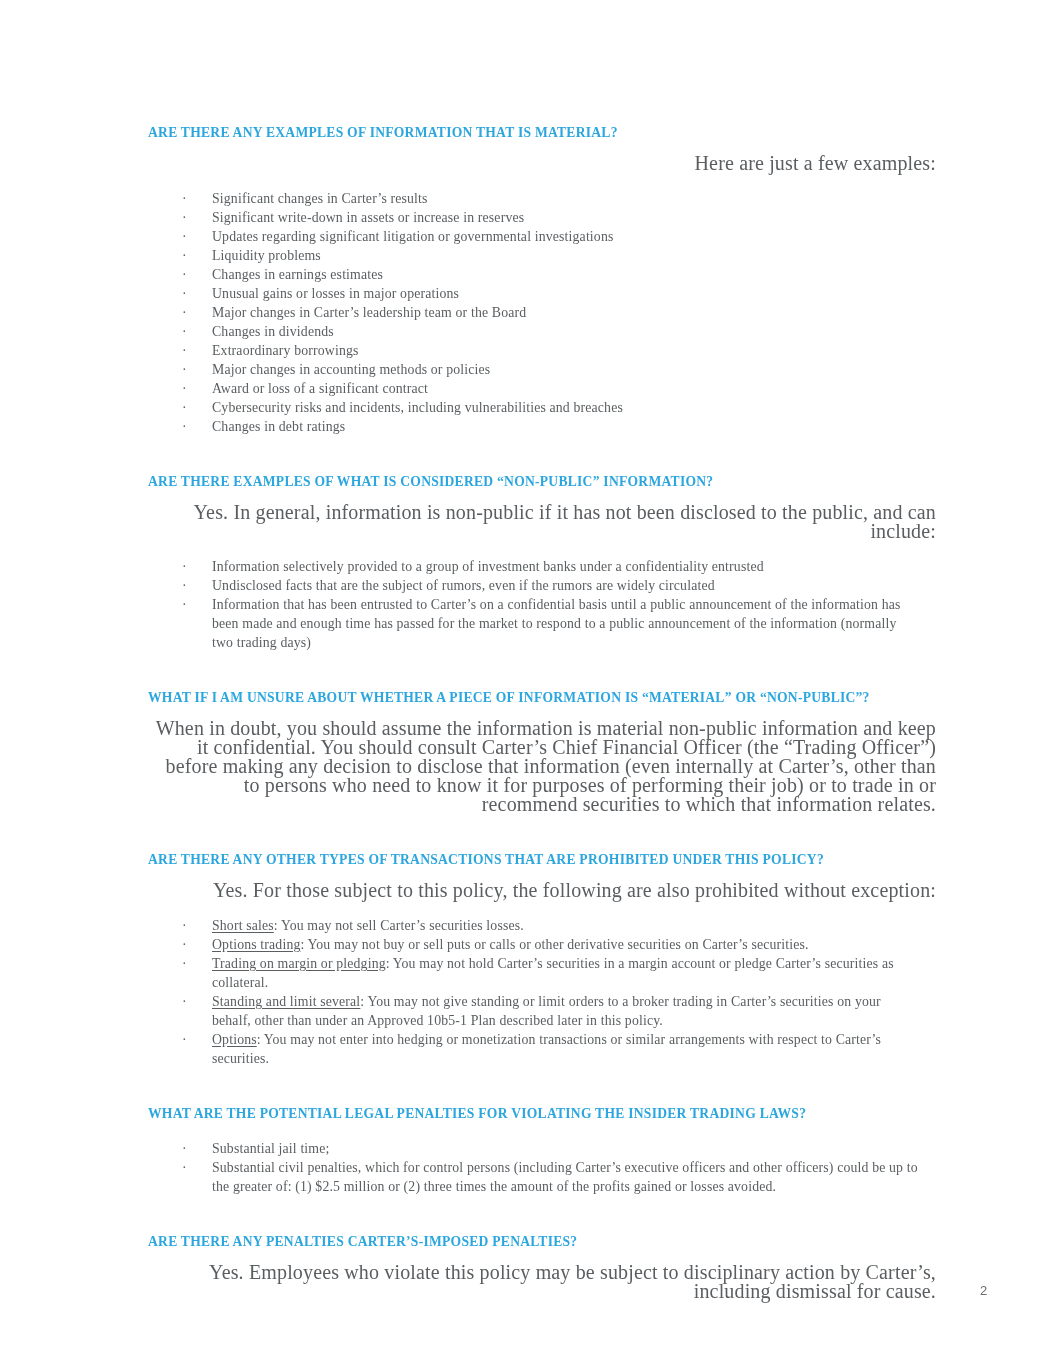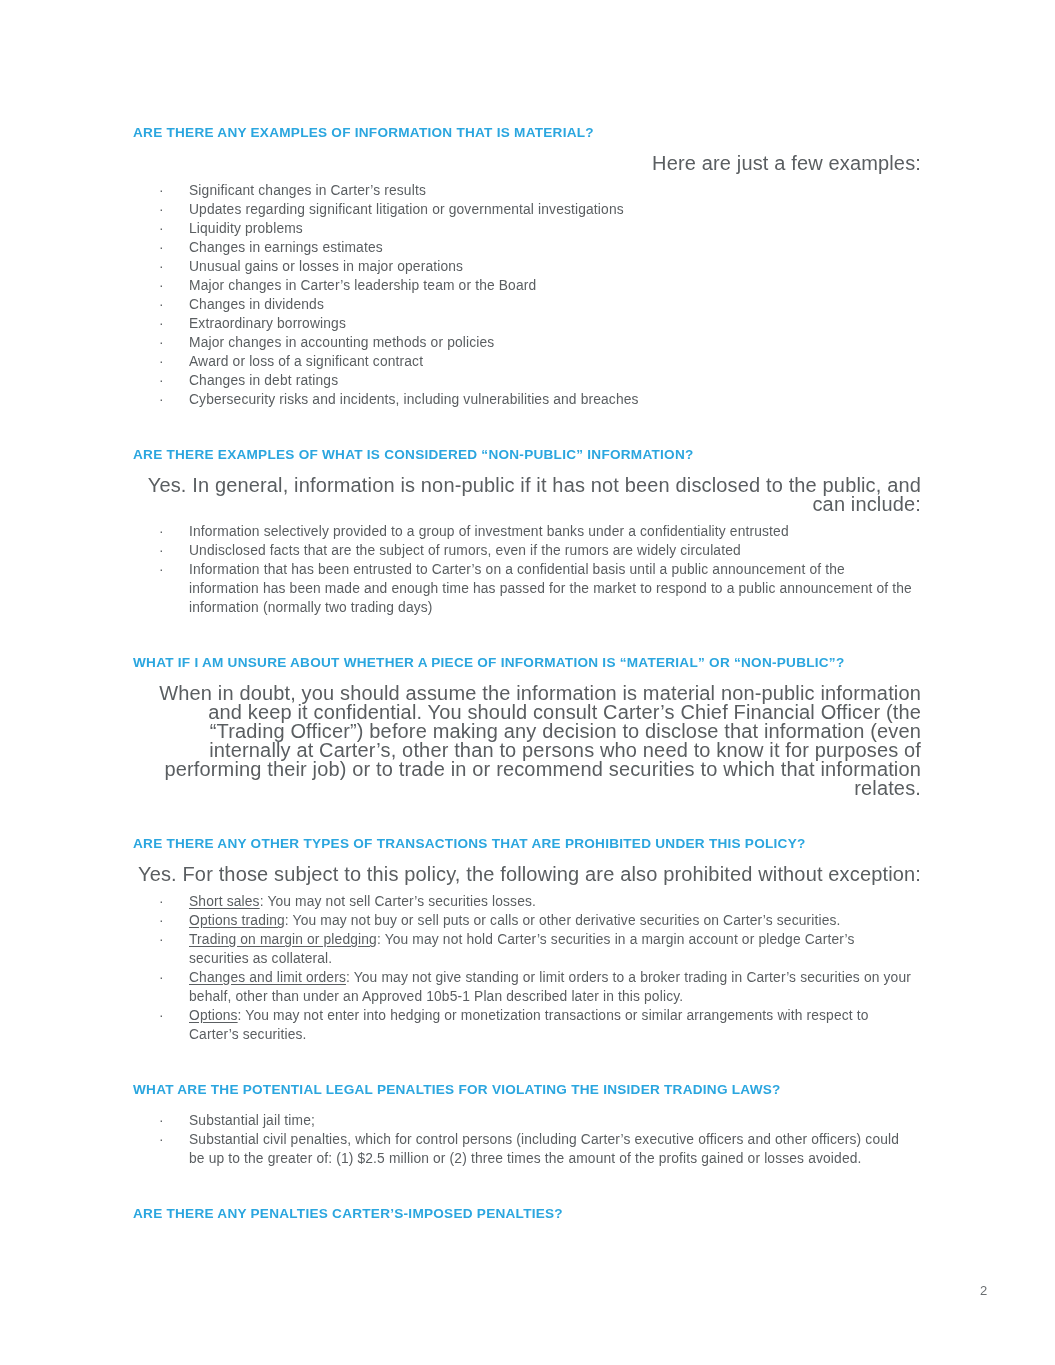--- a/index.html
+++ b/index.html
@@ -8,42 +8,43 @@
     position: relative;
     width: 1055px;
     height: 1365px;
     background: #ffffff;
     font-family: "Liberation Sans", sans-serif;
     color: var(--body-color, #5a5e61);
     overflow: hidden;
   }
   .content {
     position: absolute;
-    left: 133px;
+    left: 148px;
     top: 124px;
     width: 788px;
+    font-family: Liberation Serif, serif;
   }
   .section + .section { margin-top: 37px; }
   .heading {
     font-size: 13.6px;
     font-weight: bold;
     letter-spacing: 0.25px;
     color: var(--heading-color, #2ba6df);
     margin: 0 0 12px 0;
     line-height: 18px;
   }
   .para, .intro {
     font-size: 20px;
     line-height: 19px;
     letter-spacing: 0.15px;
     text-align: right;
   }
   ul.bullets {
     list-style: none;
-    margin: 8px;
+    margin: 16px;
     padding: 0;
   }
   ul.bullets li {
     position: relative;
     padding-left: 48px;
     font-size: 13.8px;
     line-height: 19px;
     letter-spacing: 0.15px;
   }
   ul.bullets li::before {
@@ -67,31 +68,32 @@
 <body>
 
 <div class="page">
   <div class="content">
 
     <section class="section">
       <h2 class="heading">ARE THERE ANY EXAMPLES OF INFORMATION THAT IS MATERIAL?</h2>
       <p class="intro">Here are just a few examples:</p>
       <ul class="bullets">
         <li><span>Significant changes in Carter’s results</span></li>
+        <li><span>Significant write-down in assets or increase in reserves</span></li>
         <li><span>Updates regarding significant litigation or governmental investigations</span></li>
         <li><span>Liquidity problems</span></li>
         <li><span>Changes in earnings estimates</span></li>
         <li><span>Unusual gains or losses in major operations</span></li>
         <li><span>Major changes in Carter’s leadership team or the Board</span></li>
         <li><span>Changes in dividends</span></li>
         <li><span>Extraordinary borrowings</span></li>
         <li><span>Major changes in accounting methods or policies</span></li>
         <li><span>Award or loss of a significant contract</span></li>
+        <li><span>Cybersecurity risks and incidents, including vulnerabilities and breaches</span></li>
         <li><span>Changes in debt ratings</span></li>
-        <li><span>Cybersecurity risks and incidents, including vulnerabilities and breaches</span></li>
       </ul>
     </section>
 
     <section class="section">
       <h2 class="heading">ARE THERE EXAMPLES OF WHAT IS CONSIDERED “NON-PUBLIC” INFORMATION?</h2>
       <p class="intro">Yes. In general, information is non-public if it has not been disclosed to the public, and can include:</p>
       <ul class="bullets">
         <li><span>Information selectively provided to a group of investment banks under a confidentiality entrusted</span></li>
         <li><span>Undisclosed facts that are the subject of rumors, even if the rumors are widely circulated</span></li>
         <li><span>Information that has been entrusted to Carter’s on a confidential basis until a public announcement of the information has been made and enough time has passed for the market to respond to a public announcement of the information (normally two trading days)</span></li>
@@ -103,33 +105,34 @@
       <p class="para">When in doubt, you should assume the information is material non-public information and keep it confidential. You should consult Carter’s Chief Financial Officer (the “Trading Officer”) before making any decision to disclose that information (even internally at Carter’s, other than to persons who need to know it for purposes of performing their job) or to trade in or recommend securities to which that information relates.</p>
     </section>
 
     <section class="section">
       <h2 class="heading">ARE THERE ANY OTHER TYPES OF TRANSACTIONS THAT ARE PROHIBITED UNDER THIS POLICY?</h2>
       <p class="intro">Yes. For those subject to this policy, the following are also prohibited without exception:</p>
       <ul class="bullets">
         <li><span class="u">Short sales</span><span>: You may not sell Carter’s securities losses.</span></li>
         <li><span class="u">Options trading</span><span>: You may not buy or sell puts or calls or other derivative securities on Carter’s securities.</span></li>
         <li><span class="u">Trading on margin or pledging</span><span>: You may not hold Carter’s securities in a margin account or pledge Carter’s securities as collateral.</span></li>
-        <li><span class="u">Changes and limit orders</span><span>: You may not give standing or limit orders to a broker trading in Carter’s securities on your behalf, other than under an Approved 10b5-1 Plan described later in this policy.</span></li>
+        <li><span class="u">Standing and limit several</span><span>: You may not give standing or limit orders to a broker trading in Carter’s securities on your behalf, other than under an Approved 10b5-1 Plan described later in this policy.</span></li>
         <li><span class="u">Options</span><span>: You may not enter into hedging or monetization transactions or similar arrangements with respect to Carter’s securities.</span></li>
       </ul>
     </section>
 
     <section class="section">
       <h2 class="heading">WHAT ARE THE POTENTIAL LEGAL PENALTIES FOR VIOLATING THE INSIDER TRADING LAWS?</h2>
       <ul class="bullets">
         <li><span>Substantial jail time;</span></li>
         <li><span>Substantial civil penalties, which for control persons (including Carter’s executive officers and other officers) could be up to the greater of: (1) $2.5 million or (2) three times the amount of the profits gained or losses avoided.</span></li>
       </ul>
     </section>
 
     <section class="section">
       <h2 class="heading">ARE THERE ANY PENALTIES CARTER’S-IMPOSED PENALTIES?</h2>
+      <p class="para">Yes. Employees who violate this policy may be subject to disciplinary action by Carter’s, including dismissal for cause.</p>
     </section>
 
   </div>
 
   <div class="page-number">2</div>
 </div>
 
 </body></html>

